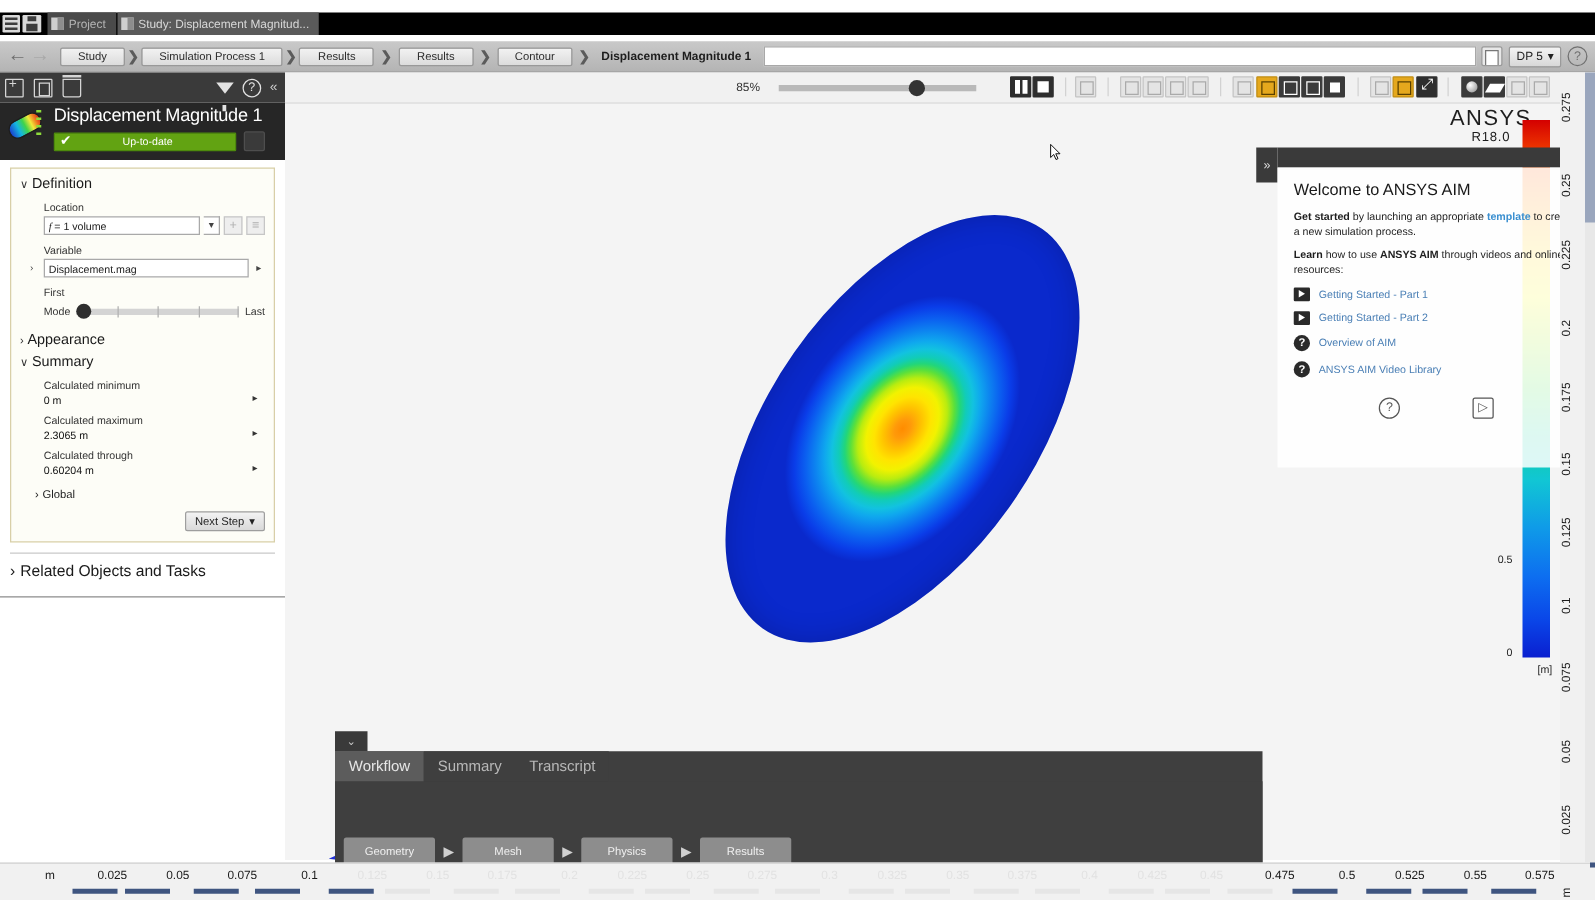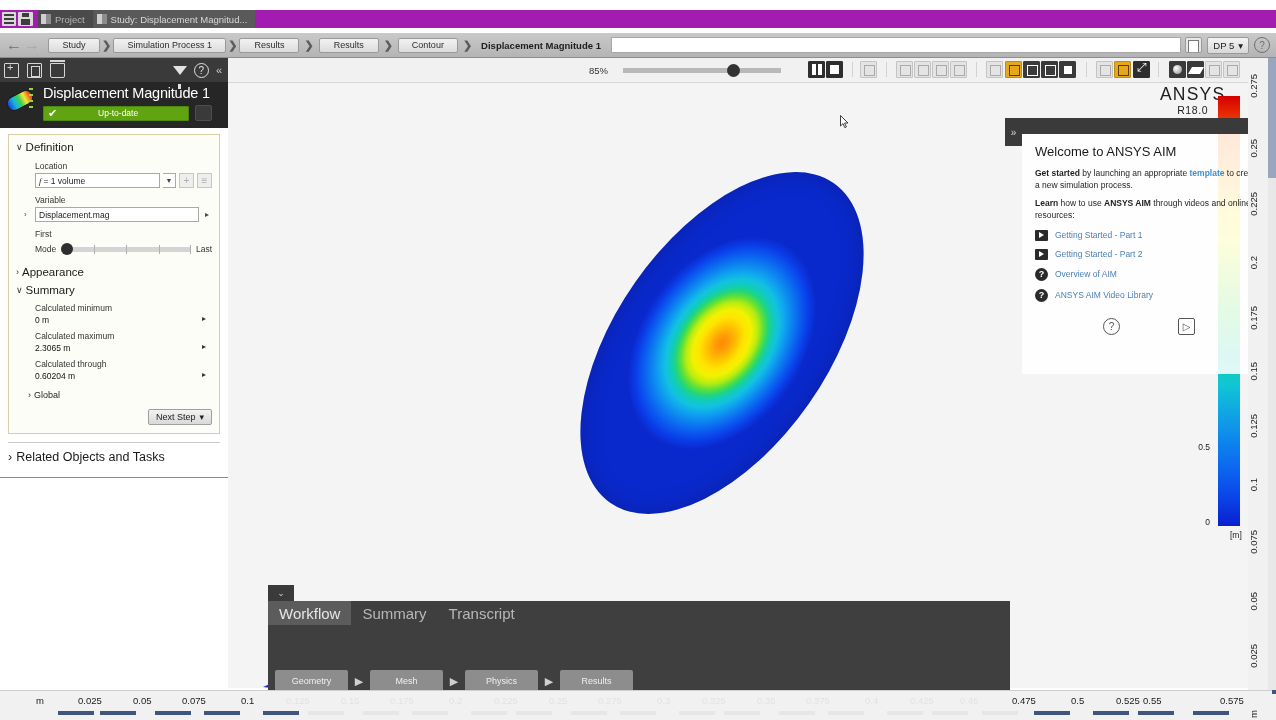--- a/index.html
+++ b/index.html
@@ -32,21 +32,21 @@
     width: 22px; height: 15px; display: flex; align-items: center;
     justify-content: center; font-size: 9px; color: #ddd;
     background: linear-gradient(180deg,#6e6e6e,#555);
     border-left: 1px solid #404040;
   }
   .tb-btn.close { background: linear-gradient(180deg,#d05050,#b33a3a); width: 24px; }
 
   
   .apptabs {
     position: absolute; left: 0; top: 10px; width: 1276px; height: 18px;
-    background: #a21caf; display: flex; align-items: center;
+    background: #000000; display: flex; align-items: center;
   }
   .menu-ico {
     width: 14px; height: 14px; margin-left: 2px; margin-right: 2px;
     background: #d9d9d9; position: relative; border-radius: 1px;
   }
   .menu-ico i {
     position: absolute; left: 2px; height: 2px; width: 10px; background: #3d3d3d;
   }
   .menu-ico i:nth-child(1){ top:2px } .menu-ico i:nth-child(2){ top:6px } .menu-ico i:nth-child(3){ top:10px }
   .save-ico {
@@ -296,21 +296,21 @@
   
   .wf-tabbtn {
     position: absolute; left: 268px; top: 585px; width: 26px; height: 16px;
     background: #3a3a3a; color: #d0d0d0; font-size: 9px;
     display: flex; align-items: center; justify-content: center;
   }
   .wf-panel { position: absolute; left: 268px; top: 601px; width: 742px; height: 119px; background: #3f3f3f; }
   .wf-tabs { display: flex; height: 24px; }
   .wf-tab {
     padding: 0 11px; height: 24px; display: flex; align-items: center;
-    font-size: 15px; color: #b8b8b8; background: #3f3f3f;
+    font-size: 12px; color: #b8b8b8; background: #3f3f3f;
   }
   .wf-tab.active { background: #5c5c5c; color: #e6e6e6; }
   .wf-body { background: #3f3f3f; height: 95px; padding: 17px 0 0 7px; display: flex; align-items: center; }
   .wf-box {
     width: 73px; height: 23px; background: #8d8d8d; border-radius: 2px;
     color: #f0f0f0; font-size: 9px; display: flex; align-items: center; justify-content: center;
   }
   .wf-arrow { width: 22px; text-align: center; color: #d0d0d0; font-size: 11px; }
 
   
@@ -659,21 +659,21 @@
       <div class="rb-tick faded" style="left: 910px;">0.425</div>
       <div class="rb-bar" style="left: 932px; width: 36px; background: rgb(230, 230, 230);"></div>
       <div class="rb-tick faded" style="left: 960px;">0.45</div>
       <div class="rb-bar" style="left: 982px; width: 36px; background: rgb(230, 230, 230);"></div>
       <div class="rb-tick" style="left: 1012px;">0.475</div>
       <div class="rb-bar" style="left: 1034px; width: 36px;"></div>
       <div class="rb-tick" style="left: 1071px;">0.5</div>
       <div class="rb-bar" style="left: 1093px; width: 36px;"></div>
       <div class="rb-tick" style="left: 1116px;">0.525</div>
       <div class="rb-bar" style="left: 1138px; width: 36px;"></div>
-      <div class="rb-tick" style="left: 1143px;">0.55</div>
+      <div class="rb-tick" style="left: 1171px;">0.55</div>
       <div class="rb-bar" style="left: 1193px; width: 36px;"></div>
       <div class="rb-tick" style="left: 1220px;">0.575</div>
     </div>
   <div class="ruler-right">
       <div class="rr-tick" style="top: 16px;">0.275</div>
       <div class="rr-bar" style="top: 36px; height: 30px;"></div>
       <div class="rr-tick" style="top: 81px;">0.25</div>
       <div class="rr-bar" style="top: 101px; height: 30px;"></div>
       <div class="rr-tick" style="top: 134px;">0.225</div>
       <div class="rr-bar" style="top: 154px; height: 30px;"></div>

